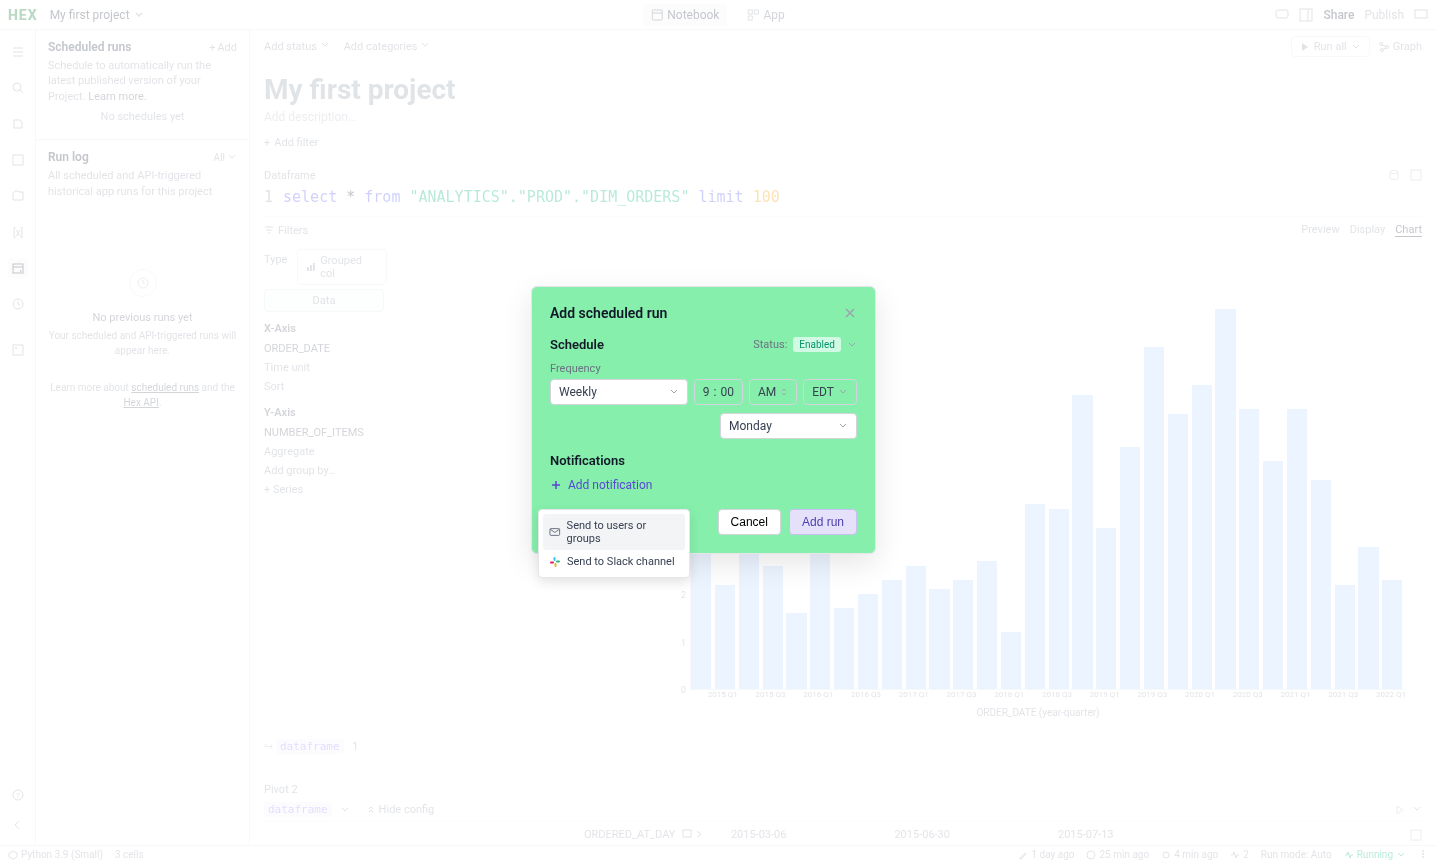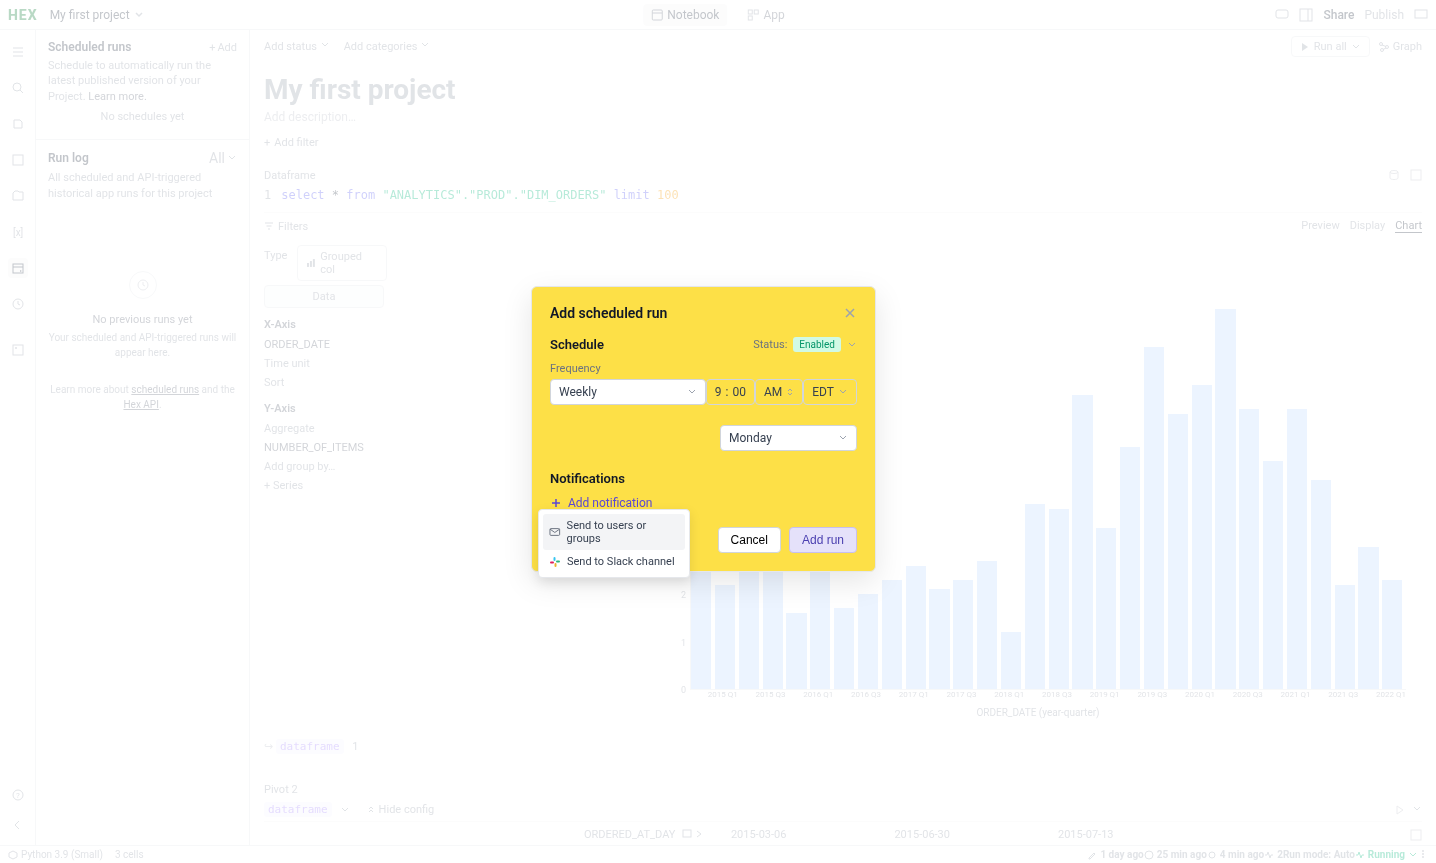--- a/index.html
+++ b/index.html
@@ -26,40 +26,40 @@
 
 
 .sidepanel { position: absolute; top: 30px; left: 36px; width: 214px; height: calc(100% - 48px); border-right: 1px solid #e5e7eb; }
 .sp-section { border-bottom: 1px solid #e5e7eb; padding: 10px 12px; }
 .sp-header { display: flex; justify-content: space-between; align-items: center; margin-bottom: 4px; }
 .sp-title { font-weight: 600; font-size: 12px; color: #374151; }
 .sp-add { color: #9ca3af; font-size: 11px; display: flex; align-items: center; gap: 2px; }
 .sp-desc { font-size: 11px; color: #9ca3af; line-height: 1.4; }
 .sp-desc a { color: #6b7280; text-decoration: none; }
 .sp-noschedules { text-align: center; font-size: 11px; color: #9ca3af; padding: 6px 0; }
-.sp-all { font-size: 14px; color: #9ca3af; display: flex; align-items: center; gap: 2px; }
+.sp-all { font-size: 10px; color: #9ca3af; display: flex; align-items: center; gap: 2px; }
 .sp-empty { text-align: center; padding: 60px 10px 0; }
 .sp-clock-icon { width: 28px; height: 28px; border: 1px solid #e5e7eb; border-radius: 50%; margin: 0 auto 14px; display: flex; align-items: center; justify-content: center; color: #9ca3af; }
 .sp-empty-title { font-size: 11px; color: #6b7280; margin-bottom: 4px; }
 .sp-empty-text { font-size: 10px; color: #9ca3af; line-height: 1.5; }
 .sp-empty-text a { color: #6b7280; }
 
 
 .main { position: absolute; top: 30px; left: 250px; right: 0; bottom: 18px; overflow: hidden; }
 .toolbar { display: flex; align-items: center; padding: 6px 14px; color: #9ca3af; font-size: 11px; }
 .tb-left { display: flex; gap: 14px; }
 .tb-right { margin-left: auto; display: flex; align-items: center; gap: 8px; }
 .runall-btn { border: 1px solid #e5e7eb; border-radius: 4px; padding: 3px 8px; display: flex; align-items: center; gap: 4px; }
 .main-title { font-size: 28px; font-weight: 700; color: #9ca3af; padding: 10px 14px 4px; }
 .add-desc { padding: 0 14px 6px; color: #c0c4cc; font-size: 12px; }
 .add-filter { padding: 6px 14px; color: #9ca3af; font-size: 11px; display: flex; align-items: center; gap: 4px; }
 
 .cell { margin: 10px 14px; }
 .cell-header { color: #9ca3af; font-size: 11px; padding: 4px 0; display: flex; justify-content: space-between; }
-.code-line { font-family: ui-monospace, monospace; font-size: 12px; padding: 2px 0; }
+.code-line { font-family: ui-monospace, monospace; font-size: 15px; padding: 2px 0; }
 .code-line .ln { color: #9ca3af; margin-right: 10px; }
 .kw { color: #6366f1; }
 .str { color: #10b981; }
 .num { color: #f59e0b; }
 .filters-row { color: #9ca3af; font-size: 11px; padding: 6px 0; border-top: 1px solid #f3f4f6; margin-top: 8px; display: flex; justify-content: space-between; }
 .view-tabs { display: flex; gap: 10px; }
 .view-tabs span.active { color: #374151; border-bottom: 1px solid #374151; }
 
 .config-row { display: flex; gap: 10px; margin-top: 6px; font-size: 11px; color: #9ca3af; }
 .config-cell { border: 1px solid #e5e7eb; border-radius: 4px; padding: 4px 8px; display: flex; align-items: center; gap: 4px; }
@@ -76,34 +76,34 @@
 .x-labels { display: flex; margin-left: 20px; font-size: 8px; color: #9ca3af; }
 .x-label { flex: 1; text-align: right; white-space: nowrap; }
 .chart-xaxis-title { text-align: center; font-size: 10px; color: #9ca3af; margin-top: 8px; }
 
 .pivot-section { position: absolute; bottom: 0; left: 14px; right: 14px; font-size: 11px; color: #9ca3af; }
 .pivot-row { display: flex; align-items: center; gap: 8px; padding: 4px 0; }
 .df-badge { font-family: ui-monospace, monospace; color: #a78bfa; background: #f5f3ff; padding: 1px 4px; border-radius: 3px; }
 
 
 .statusbar { position: absolute; bottom: 0; left: 0; right: 0; height: 18px; border-top: 1px solid #e5e7eb; display: flex; align-items: center; padding: 0 8px; font-size: 10px; color: #9ca3af; gap: 12px; }
-.statusbar .sb-right { margin-left: auto; display: flex; align-items: flex-start; font-weight: bold; }
+.statusbar .sb-right { margin-left: auto; display: flex; gap: 12px; align-items: flex-start; }
 .running-badge { color: #10b981; }
 
 
-.modal { position: absolute; top: 286px; left: 531px; width: 345px; background: #fde047; border: 1px solid #e5e7eb; border-radius: 6px; box-shadow: 0 10px 30px rgba(0,0,0,0.1); z-index: 10; padding: 18px; }
+.modal { position: absolute; top: 286px; left: 531px; width: 345px; background: #86efac; border: 1px solid #e5e7eb; border-radius: 6px; box-shadow: 0 10px 30px rgba(0,0,0,0.1); z-index: 10; padding: 18px; }
 .modal-header { display: flex; justify-content: space-between; align-items: center; margin-bottom: 16px; }
 .modal-title { font-size: 14px; font-weight: 600; color: #111827; }
 .close-x { color: #9ca3af; cursor: pointer; }
 .modal-section-row { display: flex; justify-content: space-between; align-items: center; margin-bottom: 10px; }
 .modal-section-title { font-size: 13px; font-weight: 600; color: #111827; }
 .status-badge { background: #d1fae5; color: #059669; font-size: 10px; padding: 2px 6px; border-radius: 3px; }
 .status-wrap { display: flex; align-items: center; gap: 6px; font-size: 11px; color: #6b7280; }
 .field-label { font-size: 11px; color: #6b7280; margin-bottom: 4px; }
-.row { display: flex; margin-bottom: 20px; }
+.row { display: flex; gap: 6px; margin-bottom: 8px; }
 .select { border: 1px solid #d1d5db; border-radius: 4px; padding: 5px 8px; font-size: 12px; display: flex; align-items: center; justify-content: space-between; background: #fff; }
 .select.freq { flex: 1; }
 .time-box { border: 1px solid #d1d5db; border-radius: 4px; padding: 5px 8px; font-size: 12px; display: flex; align-items: center; gap: 4px; }
 .day-select { width: 137px; margin-left: auto; }
 .notif-title { font-size: 13px; font-weight: 600; color: #111827; margin: 14px 0 10px; }
 .add-notif { display: flex; align-items: center; gap: 6px; color: #5a47d6; font-size: 12px; cursor: pointer; }
 .modal-footer { display: flex; justify-content: flex-end; gap: 8px; margin-top: 17px; }
 .btn { border: 1px solid #d1d5db; border-radius: 4px; padding: 5px 12px; font-size: 12px; background: #fff; cursor: pointer; }
 .btn.primary { background: #e5e1fa; border-color: #c7bff0; color: #4a3fb0; }
 
@@ -353,22 +353,22 @@
       </div>
     </div>
     <div class="axis-section">
       <div class="axis-title">X-Axis</div>
       <div class="axis-row" style="color:#6b7280">ORDER_DATE</div>
       <div class="axis-row">Time unit</div>
       <div class="axis-row">Sort</div>
     </div>
     <div class="axis-section">
       <div class="axis-title">Y-Axis</div>
+      <div class="axis-row" style="color:#6b7280">NUMBER_OF_ITEMS</div>
       <div class="axis-row">Aggregate</div>
-      <div class="axis-row" style="color:#6b7280">NUMBER_OF_ITEMS</div>
       <div class="axis-row">Add group by…</div>
       <div class="axis-row"><span>+ </span><span>Series</span></div>
     </div>
   </div>
 
   <div class="chart-area">
     <div class="y-ticks" id="yticks">
         <div class="y-tick" style="bottom: 0px;">0</div>
         <div class="y-tick" style="bottom: 47.5px;">1</div>
         <div class="y-tick" style="bottom: 95px;">2</div>

